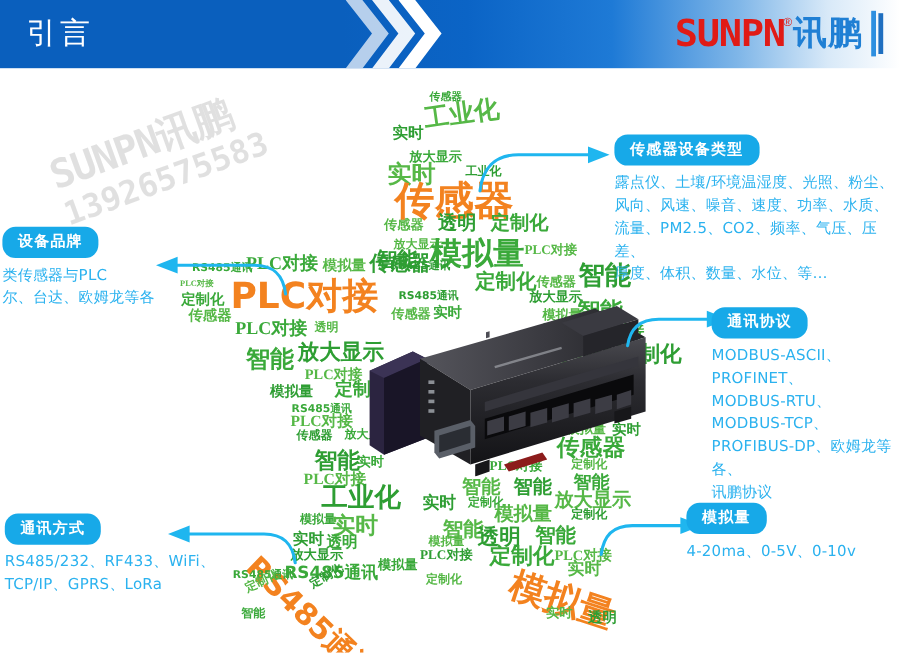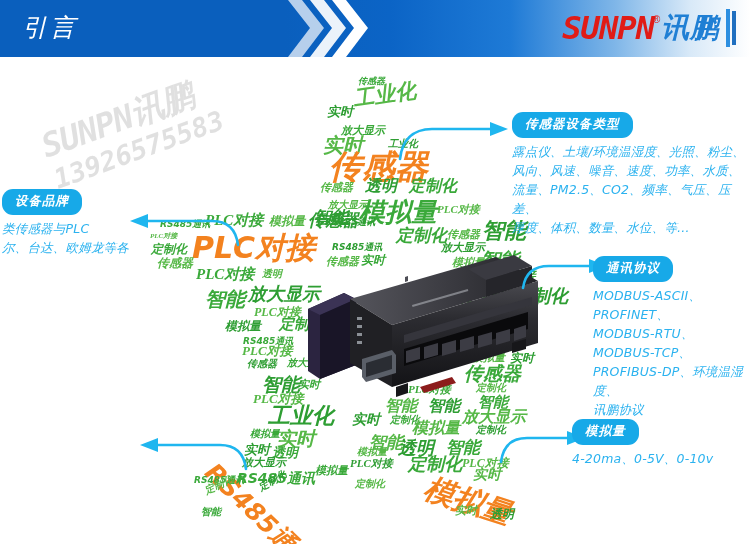--- a/index.html
+++ b/index.html
@@ -3,21 +3,21 @@
 <meta charset="utf-8">
 <style>
   html,body{margin:0;padding:0;}
   body{
     width:750px;height:544px;
     background:#ffffff;
     font-family:"Liberation Sans","DejaVu Sans",sans-serif;
     overflow:hidden;
     position:relative;
   }
-  #root{position:relative;width:750px;height:544px;overflow:hidden;background:#fff;font-style:italic;}
+  #root{position:relative;width:750px;height:544px;overflow:hidden;background:#fff;}
 
   
   .header{position:absolute;left:0;top:0;width:750px;height:57px;overflow:hidden;}
   .hdr-base{position:absolute;left:0;top:0;width:750px;height:57px;
     background:linear-gradient(to right,#0a5fbd 0%,#0a5fbd 38%,#0b64c6 52%,#1e7ad6 68%,#7fb6e8 82%,#d8e9f8 92%,#ffffff 100%);}
   .hdr-title{position:absolute;left:22px;top:12px;color:#fff;font-size:25px;letter-spacing:3px;
     font-family:"DejaVu Sans","Liberation Sans",sans-serif;font-weight:400;line-height:32px;}
   .chev{position:absolute;top:0;width:40px;height:57px;}
   .chev svg{display:block;}
   .logo{position:absolute;right:14px;top:6px;height:44px;display:flex;align-items:center;}
@@ -314,35 +314,42 @@
         <div>流量、PM2.5、CO2、频率、气压、压差、</div>
         <div>厚度、体积、数量、水位、等…</div>
       </div>
     </div>
 
     <div class="box rt" style="left:593px;top:199px;width:157px;">
       <div class="pill-wrap"><span class="pill">通讯协议</span></div>
       <div class="body">
         <div>MODBUS-ASCII、PROFINET、</div>
         <div>MODBUS-RTU、MODBUS-TCP、</div>
-        <div>PROFIBUS-DP、环境温湿度、</div>
+        <div>PROFIBUS-DP、欧姆龙等各、</div>
         <div>讯鹏协议</div>
       </div>
     </div>
 
     <div class="box rt" style="left:572px;top:362px;width:178px;">
       <div class="pill-wrap"><span class="pill">模拟量</span></div>
       <div class="body">
         <div>4-20ma、0-5V、0-10v</div>
       </div>
     </div>
 
     <div class="box lf" style="left:2px;top:132px;width:128px;">
       <div class="pill-wrap"><span class="pill">设备品牌</span></div>
       <div class="body">
         <div>类传感器与PLC</div>
         <div>尔、台达、欧姆龙等各</div>
       </div>
     </div>
 
+    <div class="box lf" style="left:4px;top:371px;width:180px;">
+      <div class="pill-wrap"><span class="pill">通讯方式</span></div>
+      <div class="body">
+        <div>RS485/232、RF433、WiFi、</div>
+        <div>TCP/IP、GPRS、LoRa</div>
+      </div>
+    </div>
 
   </div>
 </div>
 
 </body></html>

